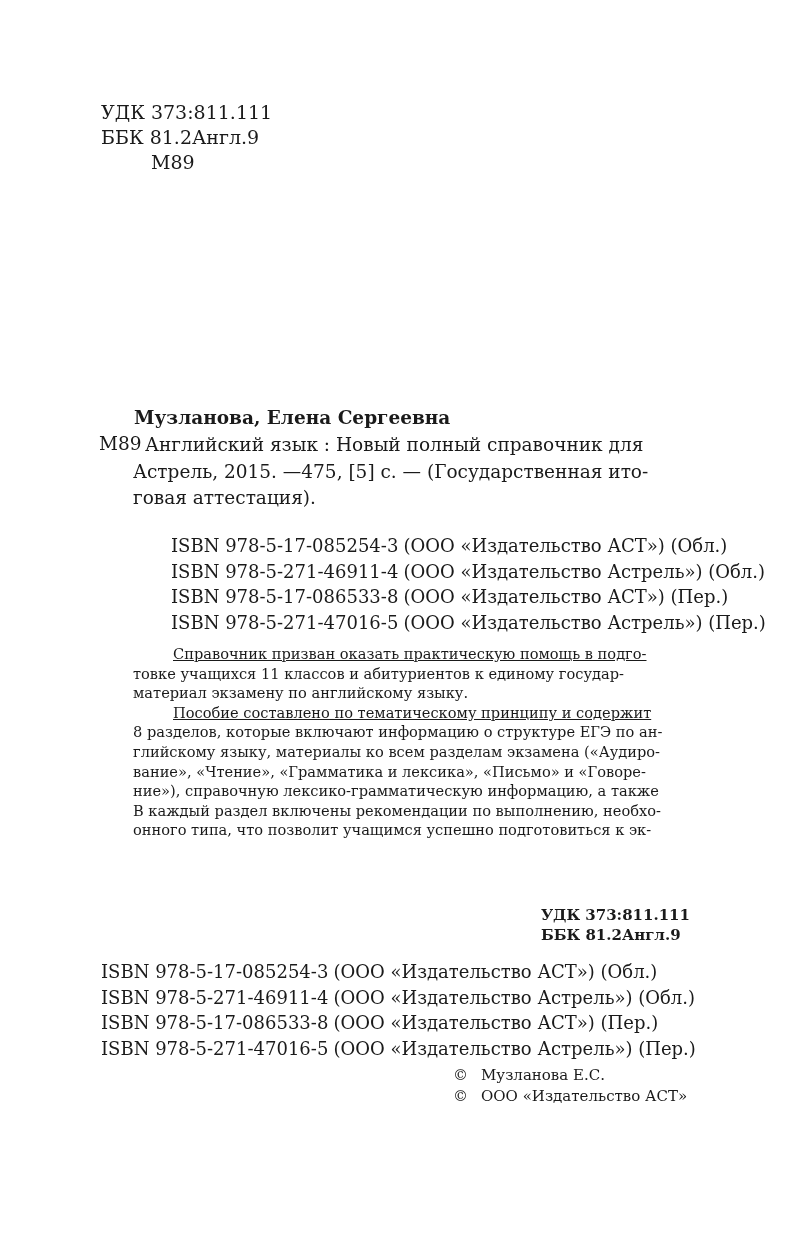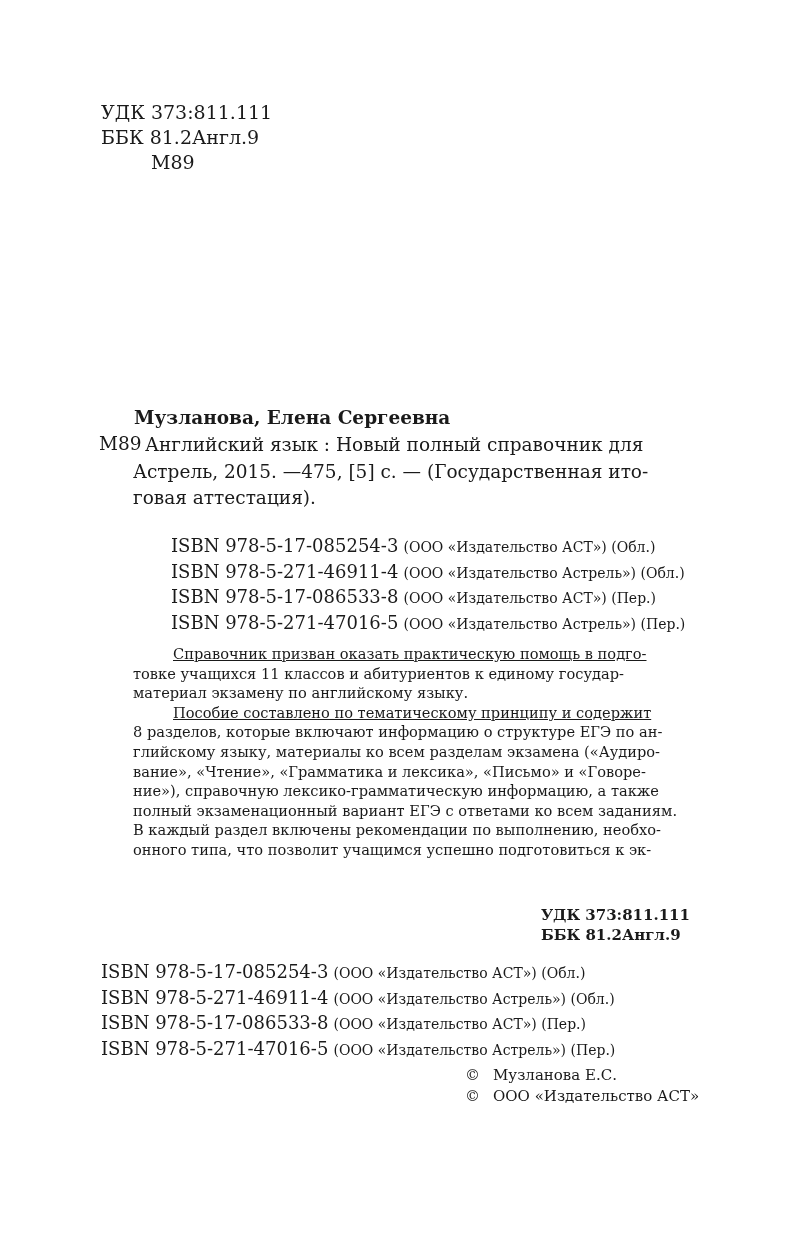--- a/index.html
+++ b/index.html
@@ -52,21 +52,21 @@
     .bib .line { display: block; white-space: nowrap; }
     .bib .first { padding-left: 10px; }
 
     .isbn-block {
       left: 171px;
       top: 534px;
       line-height: 24.5px;
     }
     .isbn-row { white-space: nowrap; }
     .isbn-num { font-size: 18px; }
-    .isbn-pub { font-size: 14px; }
+    .isbn-pub { font-size: 18px; }
 
     
     .annot {
       left: 133px;
       top: 644px;
       width: 571px;
       font-size: 14.6px;
       line-height: 19.6px;
     }
     .annot .line { display: block; white-space: nowrap; text-align: justify; }
@@ -88,21 +88,20 @@
       top: 960px;
       line-height: 24.5px;
     }
 
     
     .copyright {
       left: 453px;
       top: 1065px;
       font-size: 15px;
       line-height: 21px;
-      margin-left: 12px;
     }
     .copyright .sym { display: inline-block; width: 28px; }
   </style>
 </head>
 <body>
 
 <div class="abs top-class">
   <div>УДК 373:811.111</div>
   <div>ББК 81.2Англ.9</div>
   <div class="indent">М89</div>
@@ -137,21 +136,20 @@
 
 <div class="abs annot">
   <span class="line para-start">Справочник призван оказать практическую помощь в подго-</span>
   <span class="line">товке учащихся 11 классов и абитуриентов к единому государ-</span>
   <span class="line">материал экзамену по английскому языку.</span>
   <span class="line para-start">Пособие составлено по тематическому принципу и содержит</span>
   <span class="line">8 разделов, которые включают информацию о структуре ЕГЭ по ан-</span>
   <span class="line">глийскому языку, материалы ко всем разделам экзамена («Аудиро-</span>
   <span class="line">вание», «Чтение», «Грамматика и лексика», «Письмо» и «Говоре-</span>
   <span class="line">ние»), справочную лексико-грамматическую информацию, а также</span>
-  <span class="line">полный экзаменационный вариант ЕГЭ с ответами ко всем заданиям.</span>
   <span class="line">В каждый раздел включены рекомендации по выполнению, необхо-</span>
   <span class="line">онного типа, что позволит учащимся успешно подготовиться к эк-</span>
 </div>
 
 <div class="abs right-class">
   <div>УДК 373:811.111</div>
   <div>ББК 81.2Англ.9</div>
 </div>
 
 <div class="abs isbn-bottom">

